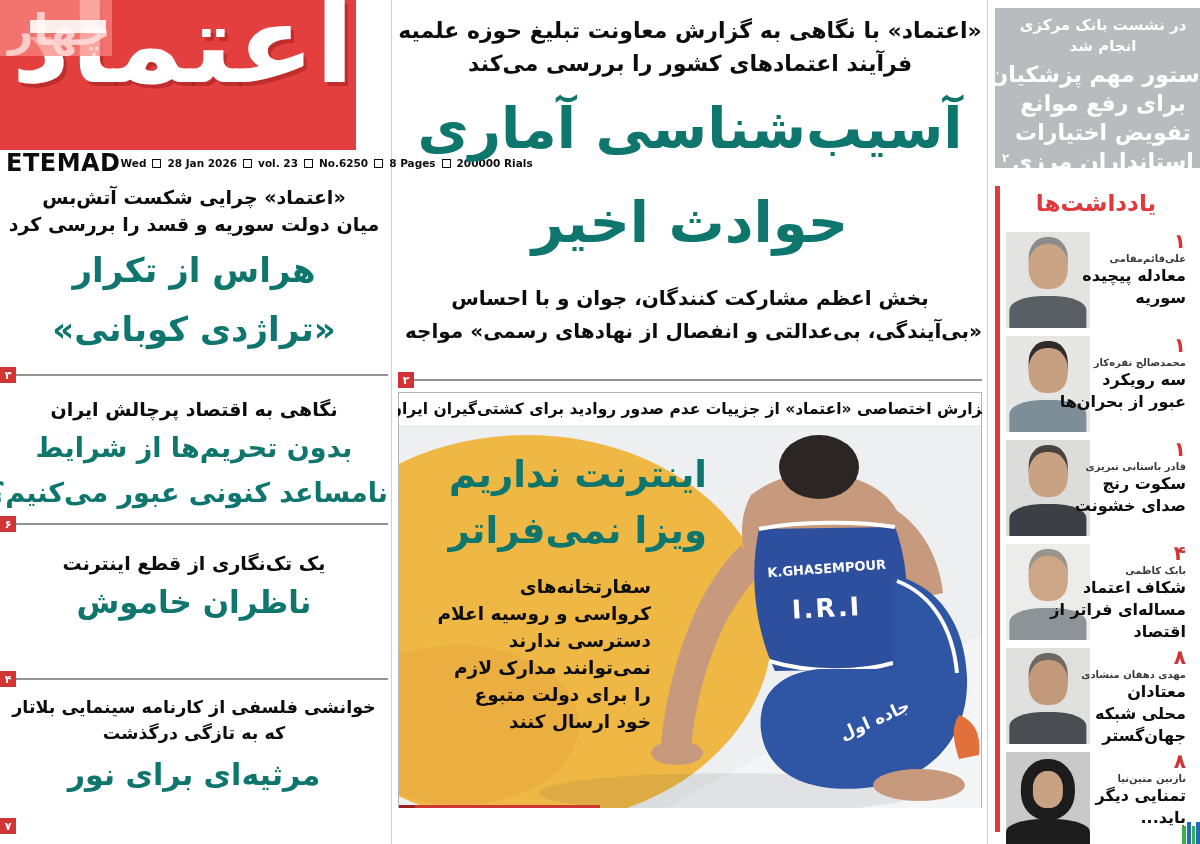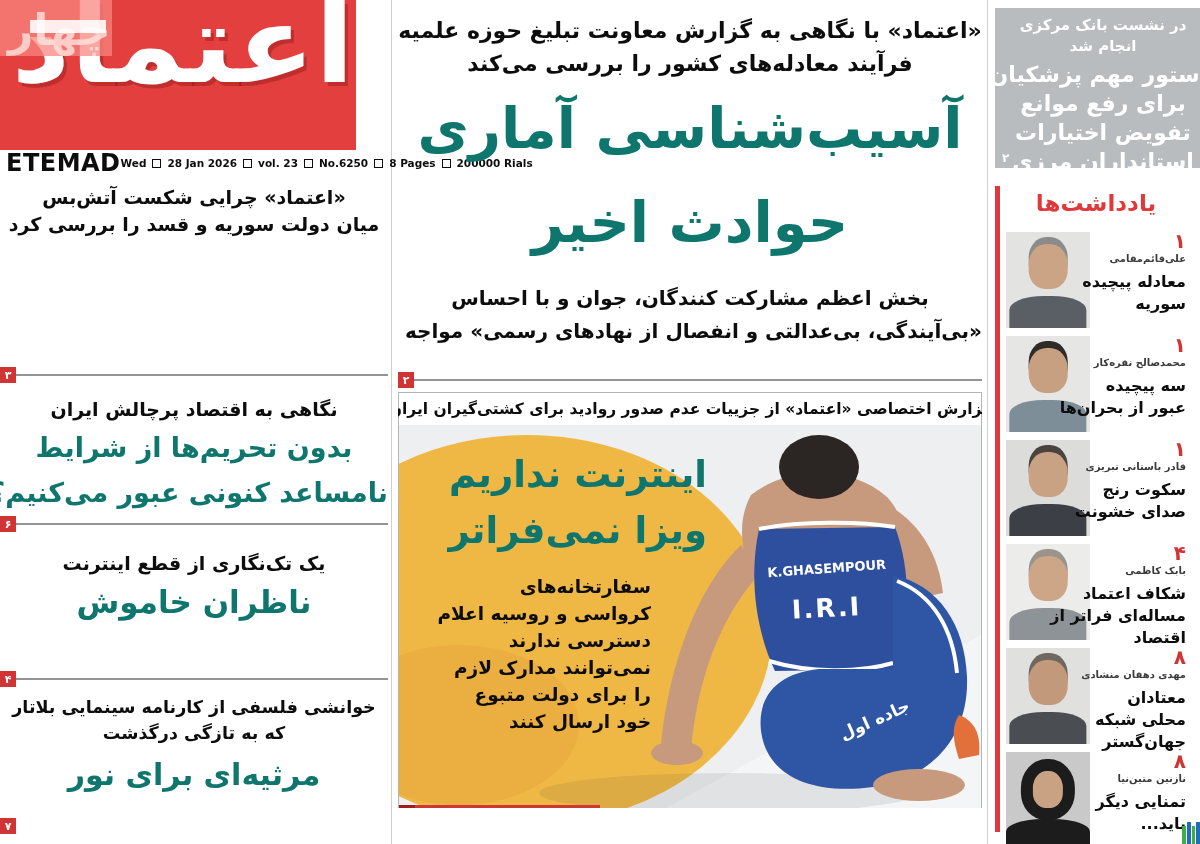--- a/index.html
+++ b/index.html
@@ -82,21 +82,21 @@
 
   .side-redbar { position:absolute; left:5px; top:186px; width:5px; height:646px; background:#e0393b; }
   .notes-title { position:absolute; left:16px; top:190px; width:180px; text-align:center; font-size:23px; font-weight:bold; color:#e0393b; white-space:nowrap; }
 
   .note-item { position:absolute; left:16px; width:180px; height:100px; direction:rtl; }
   .note-item .portrait { position:absolute; left:0; top:2px; width:84px; height:96px; overflow:hidden; }
   .note-zone { position:absolute; right:0; top:0; width:88px; text-align:right; }
   .note-num { font-size:20px; font-weight:bold; color:#d03434; line-height:22px; }
   .note-author { font-size:10px; font-weight:bold; color:#3a3a3a; line-height:13px; white-space:nowrap; }
   .note-title-line { font-size:16px; font-weight:bold; color:#0d0d0d; line-height:22px; white-space:nowrap; }
-  .note-titles { margin-top:6px; }
+  .note-titles { }
   .ni-1 { top:230px; } .ni-2 { top:334px; } .ni-3 { top:438px; } .ni-4 { top:542px; } .ni-5 { top:646px; } .ni-6 { top:750px; }
 
   
   .portrait { background:var(--bg,#dfe0de); position:relative; }
   .portrait::before { content:''; position:absolute; top:13%; left:50%; transform:translateX(-50%);
       width:46%; height:46%; background:var(--skin,#c9a283); border-radius:46% 46% 42% 42%;
       box-shadow:0 -7px 0 0 var(--hair,#555); }
   .portrait::after { content:''; position:absolute; bottom:0; left:50%; transform:translateX(-50%);
       width:92%; height:33%; background:var(--suit,#5a5f66); border-radius:44% 44% 0 0; }
   .portrait--chador::before { width:36%; height:38%; top:20%; box-shadow:0 0 0 12px var(--hair,#1c1c1c); }
@@ -129,20 +129,24 @@
       <span class="item">vol. 23</span>
       <span class="item">No.6250</span>
       <span class="item">8 Pages</span>
       <span class="item">200000 Rials</span>
     </span>
   </div>
 
   <section class="story story--1 rtl">
     <div class="kline">«اعتماد» چرایی شکست آتش‌بس</div>
     <div class="kline">میان دولت سوریه و قسد را بررسی کرد</div>
+    <h2>
+      <span class="hl-line">هراس از تکرار</span>
+      <span class="hl-line">«تراژدی کوبانی»</span>
+    </h2>
   </section>
   <div class="rule rule-left rule--1">
     <span class="page-badge">۳</span>
     <span class="rule-line"></span>
   </div>
 
   <section class="story story--2 rtl">
     <div class="kline">نگاهی به اقتصاد پرچالش ایران</div>
     <h2>
       <span class="hl-line">بدون تحریم‌ها از شرایط</span>
@@ -172,21 +176,21 @@
       <span class="hl-line">مرثیه‌ای برای نور</span>
     </h2>
   </section>
   <div class="rule badge-solo">
     <span class="page-badge">۷</span>
   </div>
 
   <div class="col-center">
     <section class="lead rtl">
       <div class="kline">«اعتماد» با نگاهی به گزارش معاونت تبلیغ حوزه علمیه</div>
-      <div class="kline">فرآیند معادله‌های کشور را بررسی می‌کند</div>
+      <div class="kline">فرآیند اعتماد‌های کشور را بررسی می‌کند</div>
       <h1 class="lead-hl">
         <span class="hl-line">آسیب‌شناسی آماری</span>
         <span class="hl-line">حوادث اخیر</span>
       </h1>
       <div class="lead-sub">
         <div class="kline">بخش اعظم مشارکت کنندگان، جوان و با احساس</div>
         <div class="kline">«بی‌آیندگی، بی‌عدالتی و انفصال از نهادهای رسمی» مواجه بودند</div>
       </div>
     </section>
     <div class="rule rule-center">
@@ -276,21 +280,21 @@
         </div>
       </div>
     </div>
 
     <div class="note-item ni-2">
       <div class="portrait" style="--bg:#e6e7e5;--hair:#2e2b28;--skin:#c7a081;--suit:#7d8e98;"></div>
       <div class="note-zone">
         <div class="note-num">۱</div>
         <div class="note-author">محمدصالح نقره‌کار</div>
         <div class="note-titles">
-          <div class="note-title-line">سه پیچیده</div>
+          <div class="note-title-line">سه رویکرد</div>
           <div class="note-title-line">عبور از بحران‌ها</div>
         </div>
       </div>
     </div>
 
     <div class="note-item ni-3">
       <div class="portrait" style="--bg:#dcdddb;--hair:#4a433e;--skin:#c9a283;--suit:#3c3f45;"></div>
       <div class="note-zone">
         <div class="note-num">۱</div>
         <div class="note-author">قادر باستانی تبریزی</div>

